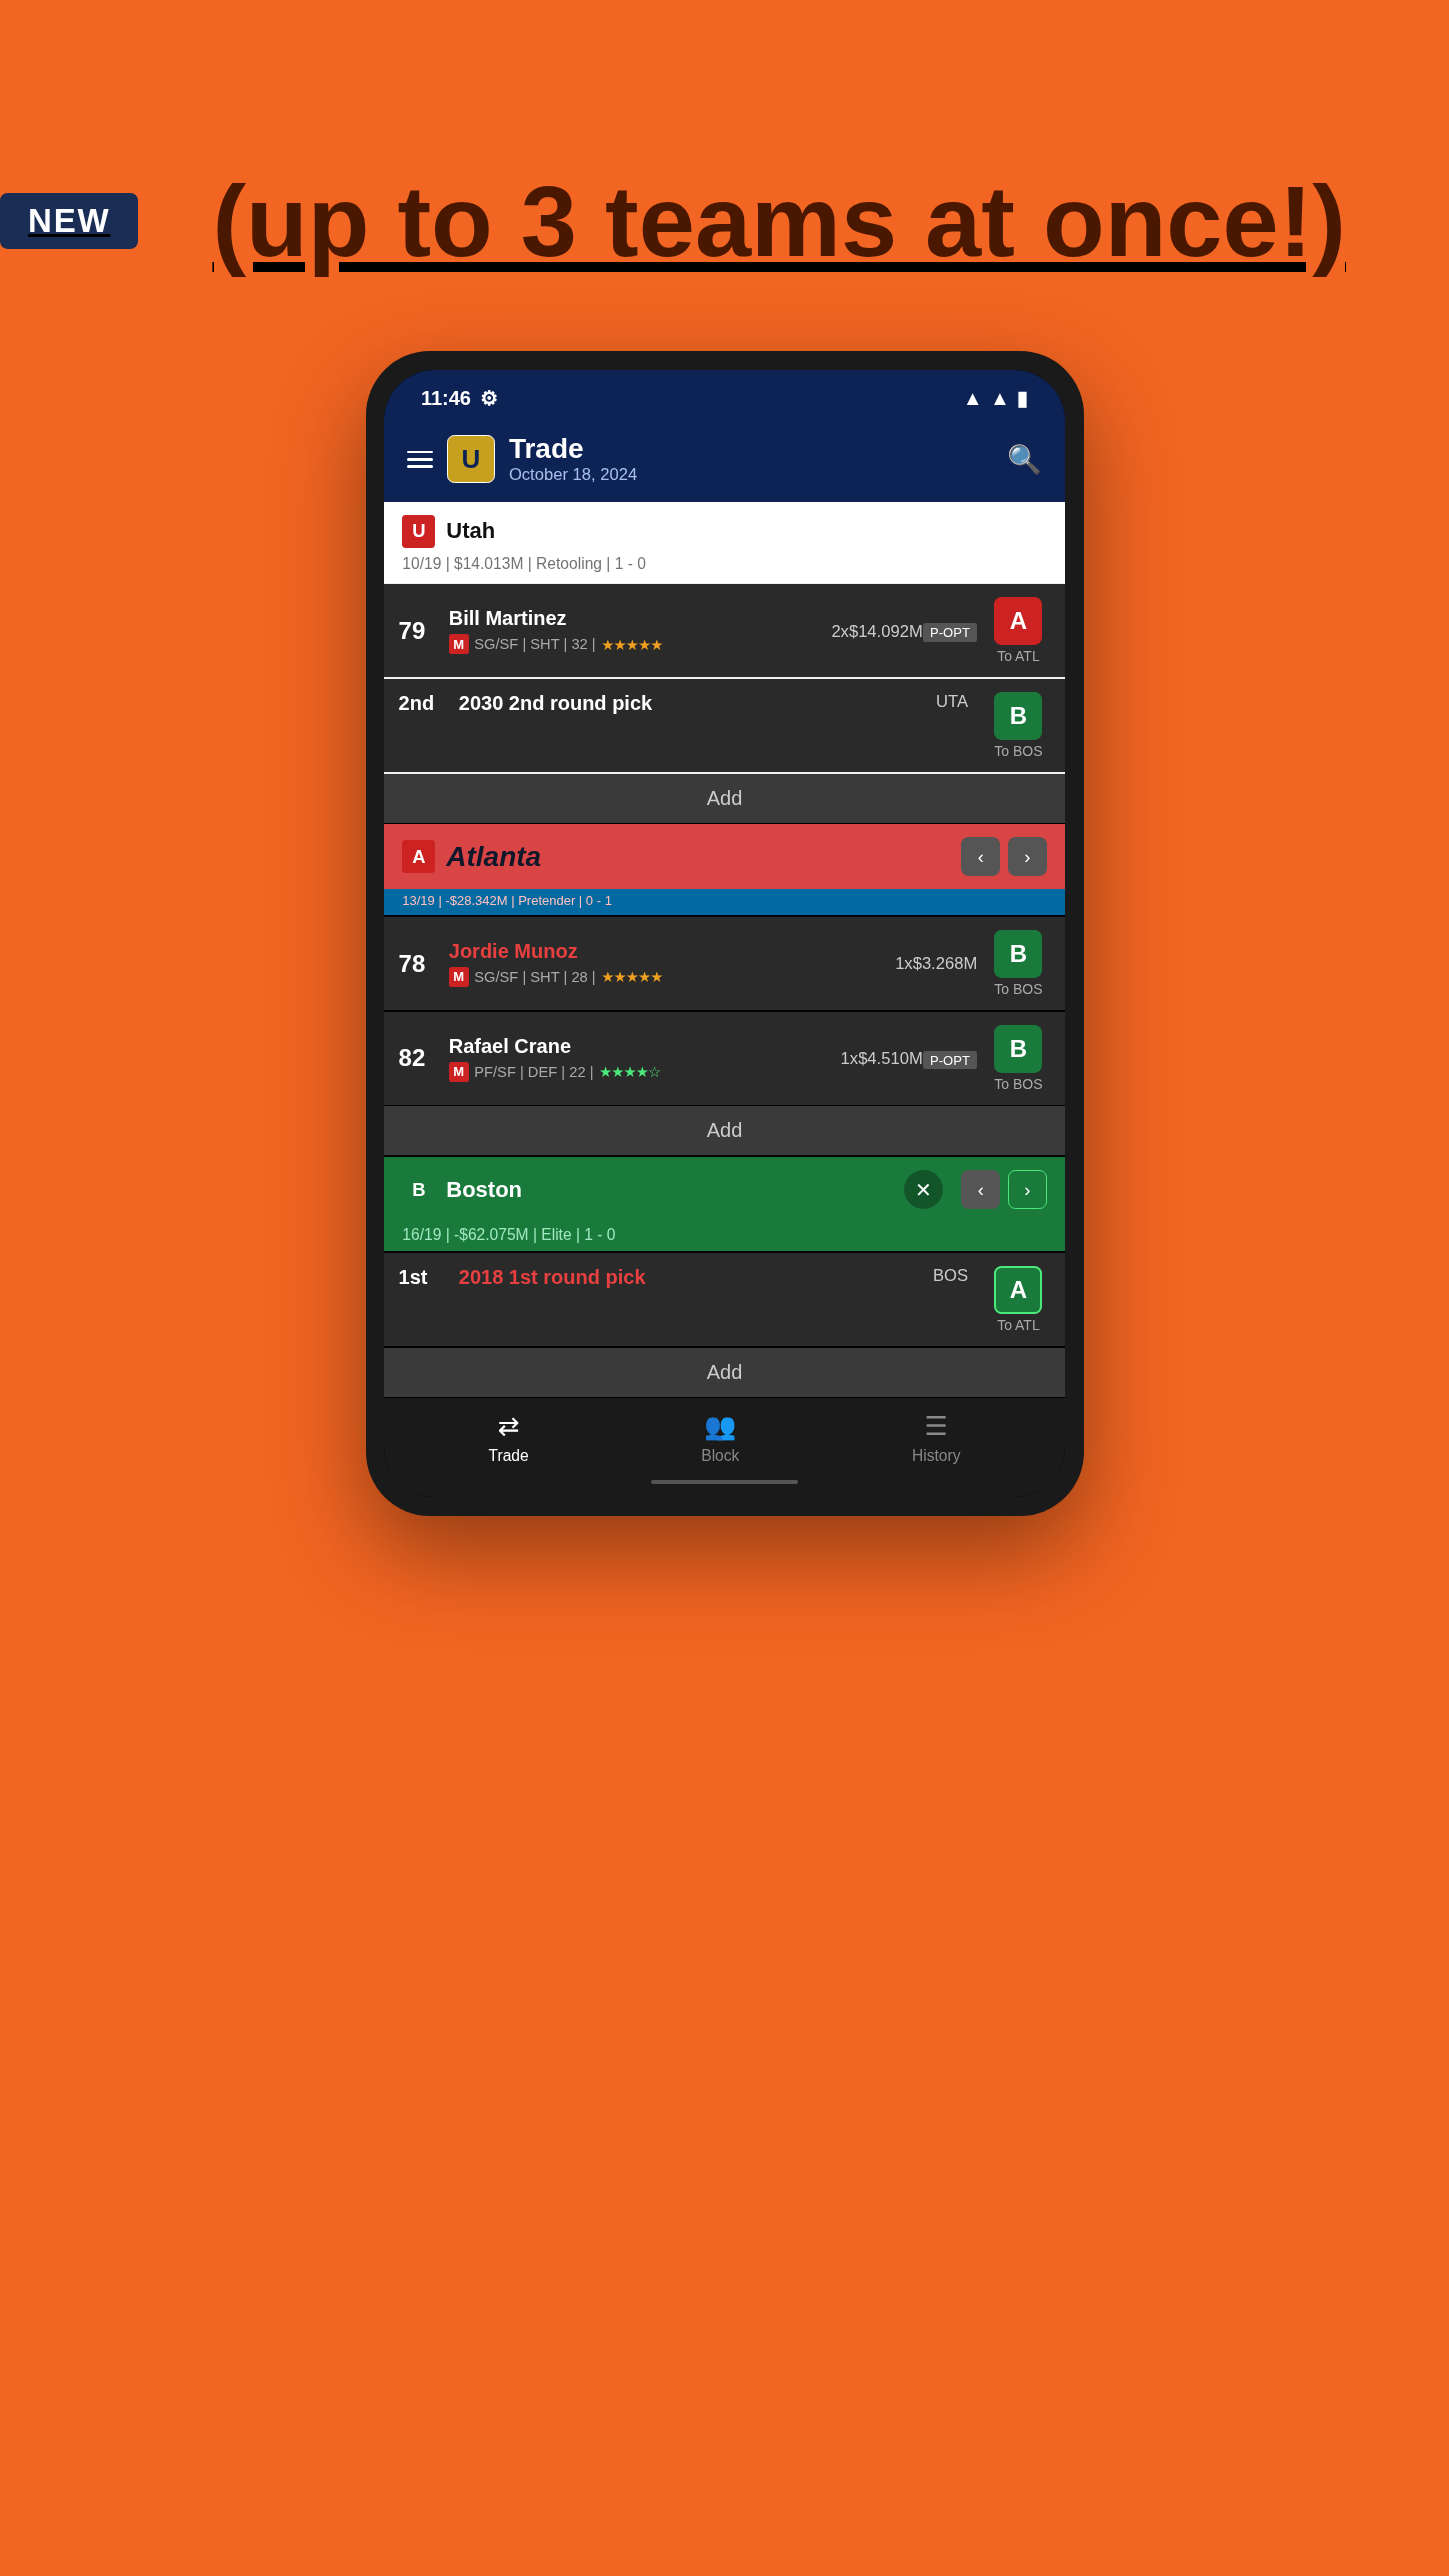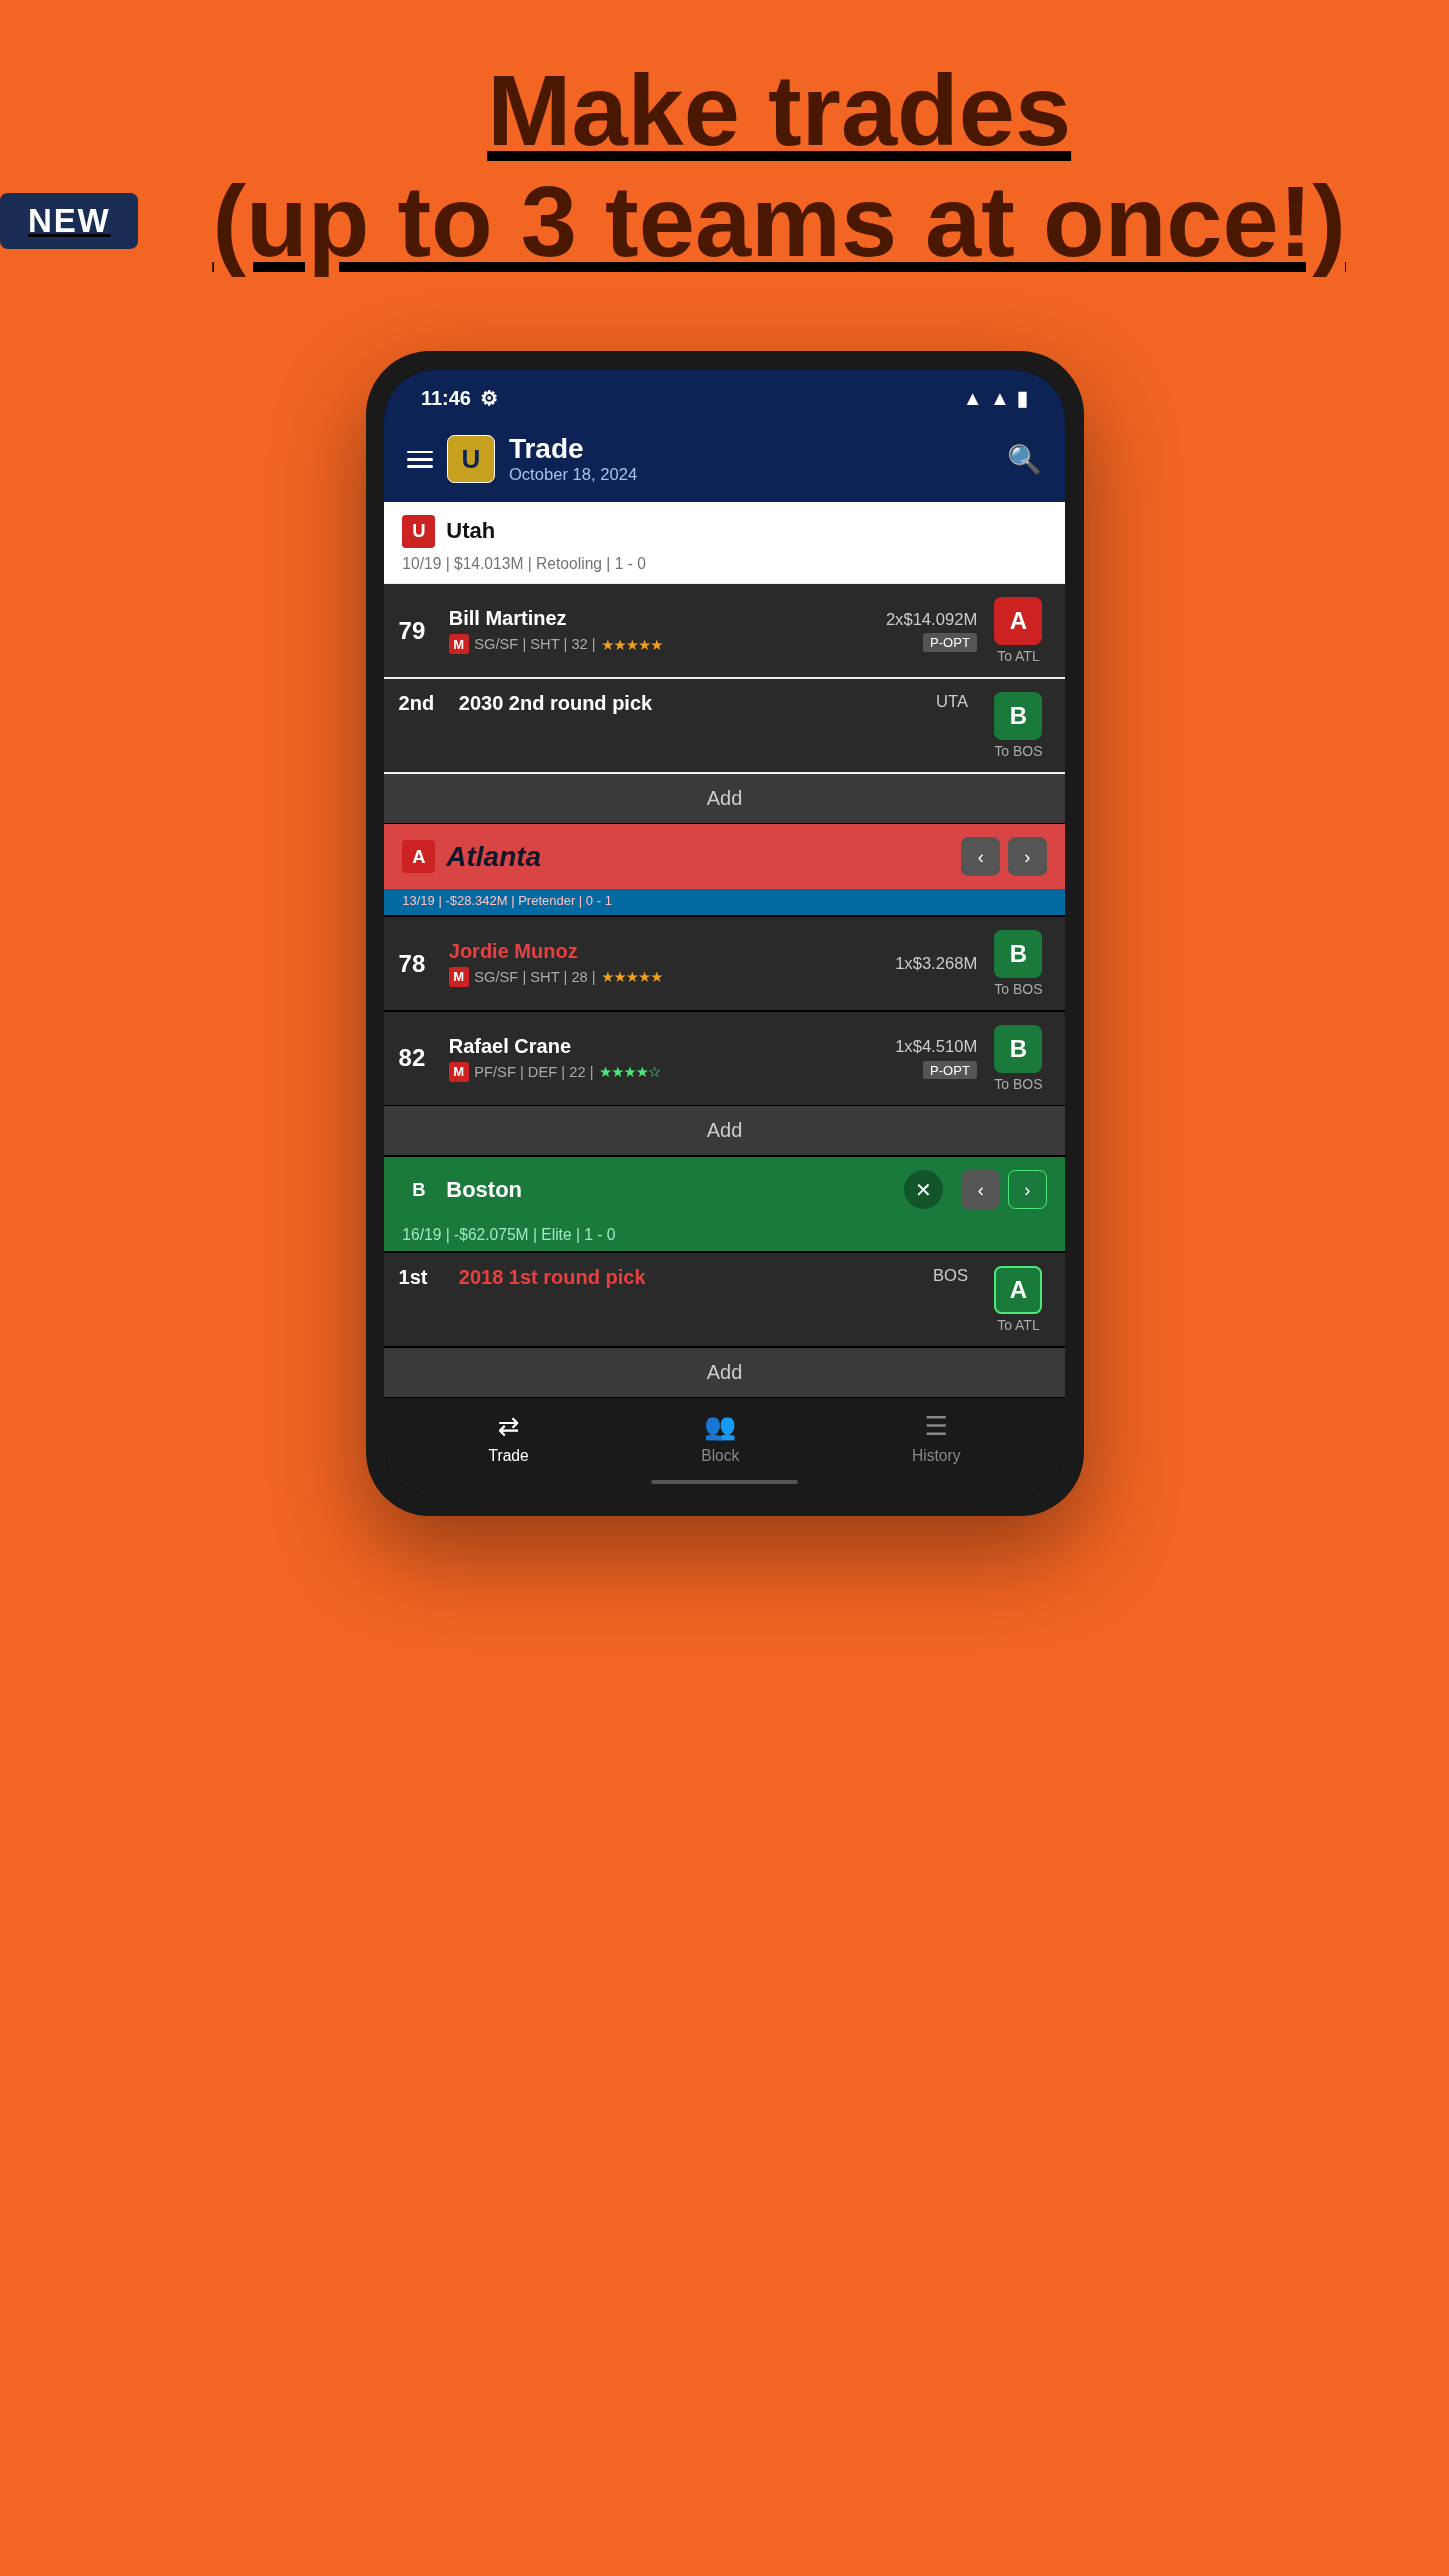--- a/index.html
+++ b/index.html
@@ -461,31 +461,30 @@
 
     .home-bar {
       width: 147px;
       height: 4.6px;
       background: #555;
       border-radius: 2.8px;
     }
 
     .contract-area {
       display: flex;
-      flex-direction: column;
       align-items: flex-end;
     }
   </style>
 </head>
 <body>
 
 <div class="top-area">
   <div class="new-badge">NEW</div>
   <div class="headline">
-    <span>Make trades</span><br>
+    <br>
     <span>(up to 3 teams at once!)</span>
   </div>
 </div>
 
 <div class="phone-container">
   <div class="phone-inner">
 
     <div class="status-bar">
       <div class="status-time">
         <span>11:46</span>

